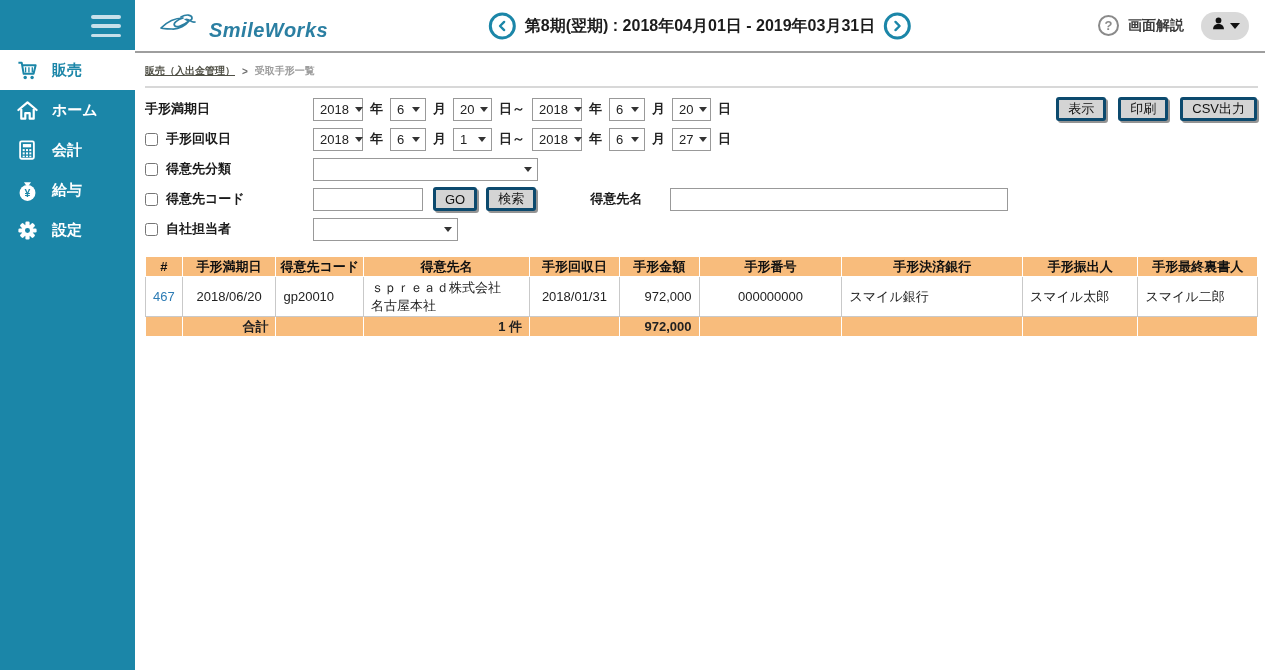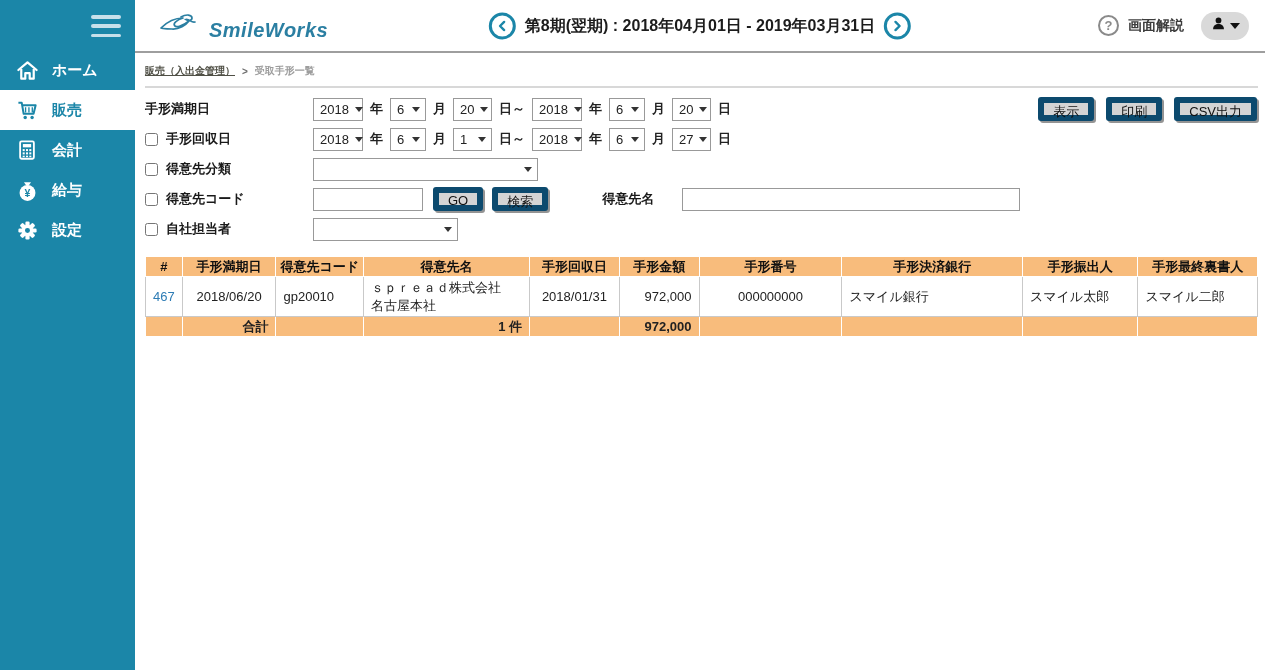--- a/index.html
+++ b/index.html
@@ -49,21 +49,21 @@
   .label-area{width:168px;display:flex;align-items:center;gap:8px;flex:0 0 168px;}
   .label-area input[type=checkbox]{width:13px;height:13px;margin:0;}
   .f-label{font-weight:bold;color:#1a1a1a;white-space:nowrap;}
   .sel{height:23px;border:1px solid #999;background:#fff;display:inline-flex;align-items:center;justify-content:space-between;padding:0 5px 0 6px;cursor:pointer;font-size:13px;color:#222;}
   .tri{width:0;height:0;border-left:4px solid transparent;border-right:4px solid transparent;border-top:5px solid #333;margin-left:6px;}
   .w-year{width:50px;}.w-mon{width:36px;}.w-day{width:39px;}.w-cat{width:225px;}.w-staff{width:145px;}
   .unit{font-weight:bold;margin:0 7px;white-space:nowrap;}
   .txt{height:23px;border:1px solid #999;padding:0 5px;font-size:13px;font-family:inherit;}
   .txt-code{width:110px;}
   .txt-name{width:338px;}
-  .btn{background:var(--btn-gray);border:6px solid #0c4a6e;border-radius:3px;box-shadow:2px 2px 0 rgba(60,60,60,.55);font-size:13px;color:#111;height:24px;padding:0 9px;cursor:pointer;font-family:inherit;}
+  .btn{background:var(--btn-gray);border:3px solid #0c4a6e;border-radius:3px;box-shadow:2px 2px 0 rgba(60,60,60,.55);font-size:13px;color:#111;height:24px;padding:0 9px;cursor:pointer;font-family:inherit;}
   .btn-go{margin-left:10px;}
   .btn-kensaku{margin-left:9px;}
   .name-label{font-weight:bold;margin-left:54px;margin-right:28px;white-space:nowrap;}
   .top-actions{position:absolute;top:44px;right:8px;display:flex;gap:12px;}
   
   .bill-table{margin:12px 7px 0 10px;border-collapse:collapse;font-size:13px;table-layout:fixed;}
   .bill-table th{background:var(--orange);border:1px solid #fff;height:20px;font-weight:bold;padding:0 4px;text-align:center;color:#111;}
   .bill-table tbody td{background:#fff;border:1px solid var(--border-gray);height:38px;padding:2px 7px;vertical-align:middle;line-height:1.35;}
   .bill-table tfoot td{background:var(--orange);border:1px solid #fff;height:20px;font-weight:bold;padding:0 7px;text-align:right;}
   .ta-c{text-align:center;} .ta-r{text-align:right;} .ta-l{text-align:left;}
@@ -72,39 +72,39 @@
 </head>
 <body>
 
 <div class="sidebar">
   <div class="hamburger">
       <i></i>
       <i></i>
       <i></i>
     </div>
   <div class="nav">
-    <div class="nav-item">
-      <span class="nav-icon">
-        <svg width="23" height="23" viewBox="0 0 24 24">
-            <path d="M2.5 11.5 L12 3.5 L21.5 11.5" fill="none" stroke="currentColor" stroke-width="2.3" stroke-linecap="round" stroke-linejoin="round"></path>
-            <path d="M5.5 10.5 V20.5 H9.7 V14.8 H14.3 V20.5 H18.5 V10.5" fill="none" stroke="currentColor" stroke-width="2.3" stroke-linejoin="round"></path>
-          </svg>
-      </span>
-      <span>ホーム</span>
-    </div>
     <div class="nav-item active">
       <span class="nav-icon">
         <svg width="23" height="23" viewBox="0 0 24 24">
             <path d="M2.5 4 H6 L8 15.5 H18.3 L20.5 6.5 H7" fill="none" stroke="currentColor" stroke-width="2.1" stroke-linejoin="round"></path>
             <path d="M10 8.5 V14 M13.5 8.5 V14 M17 8.5 V14" stroke="currentColor" stroke-width="1.4"></path>
             <circle cx="9.6" cy="19.2" r="1.8" fill="currentColor"></circle>
             <circle cx="16.8" cy="19.2" r="1.8" fill="currentColor"></circle>
           </svg>
       </span>
       <span>販売</span>
+    </div>
+    <div class="nav-item">
+      <span class="nav-icon">
+        <svg width="23" height="23" viewBox="0 0 24 24">
+            <path d="M2.5 11.5 L12 3.5 L21.5 11.5" fill="none" stroke="currentColor" stroke-width="2.3" stroke-linecap="round" stroke-linejoin="round"></path>
+            <path d="M5.5 10.5 V20.5 H9.7 V14.8 H14.3 V20.5 H18.5 V10.5" fill="none" stroke="currentColor" stroke-width="2.3" stroke-linejoin="round"></path>
+          </svg>
+      </span>
+      <span>ホーム</span>
     </div>
     <div class="nav-item">
       <span class="nav-icon">
         <svg width="22" height="22" viewBox="0 0 24 24">
             <rect x="4.5" y="2.5" width="15" height="19" rx="1.5" fill="none" stroke="currentColor" stroke-width="2"></rect>
             <rect x="7.5" y="5.5" width="9" height="3.6" fill="currentColor"></rect>
             <g fill="currentColor">
               <rect x="7.3" y="11" width="2.2" height="2.2"></rect>
               <rect x="10.9" y="11" width="2.2" height="2.2"></rect>
               <rect x="14.5" y="11" width="2.2" height="2.2"></rect>

